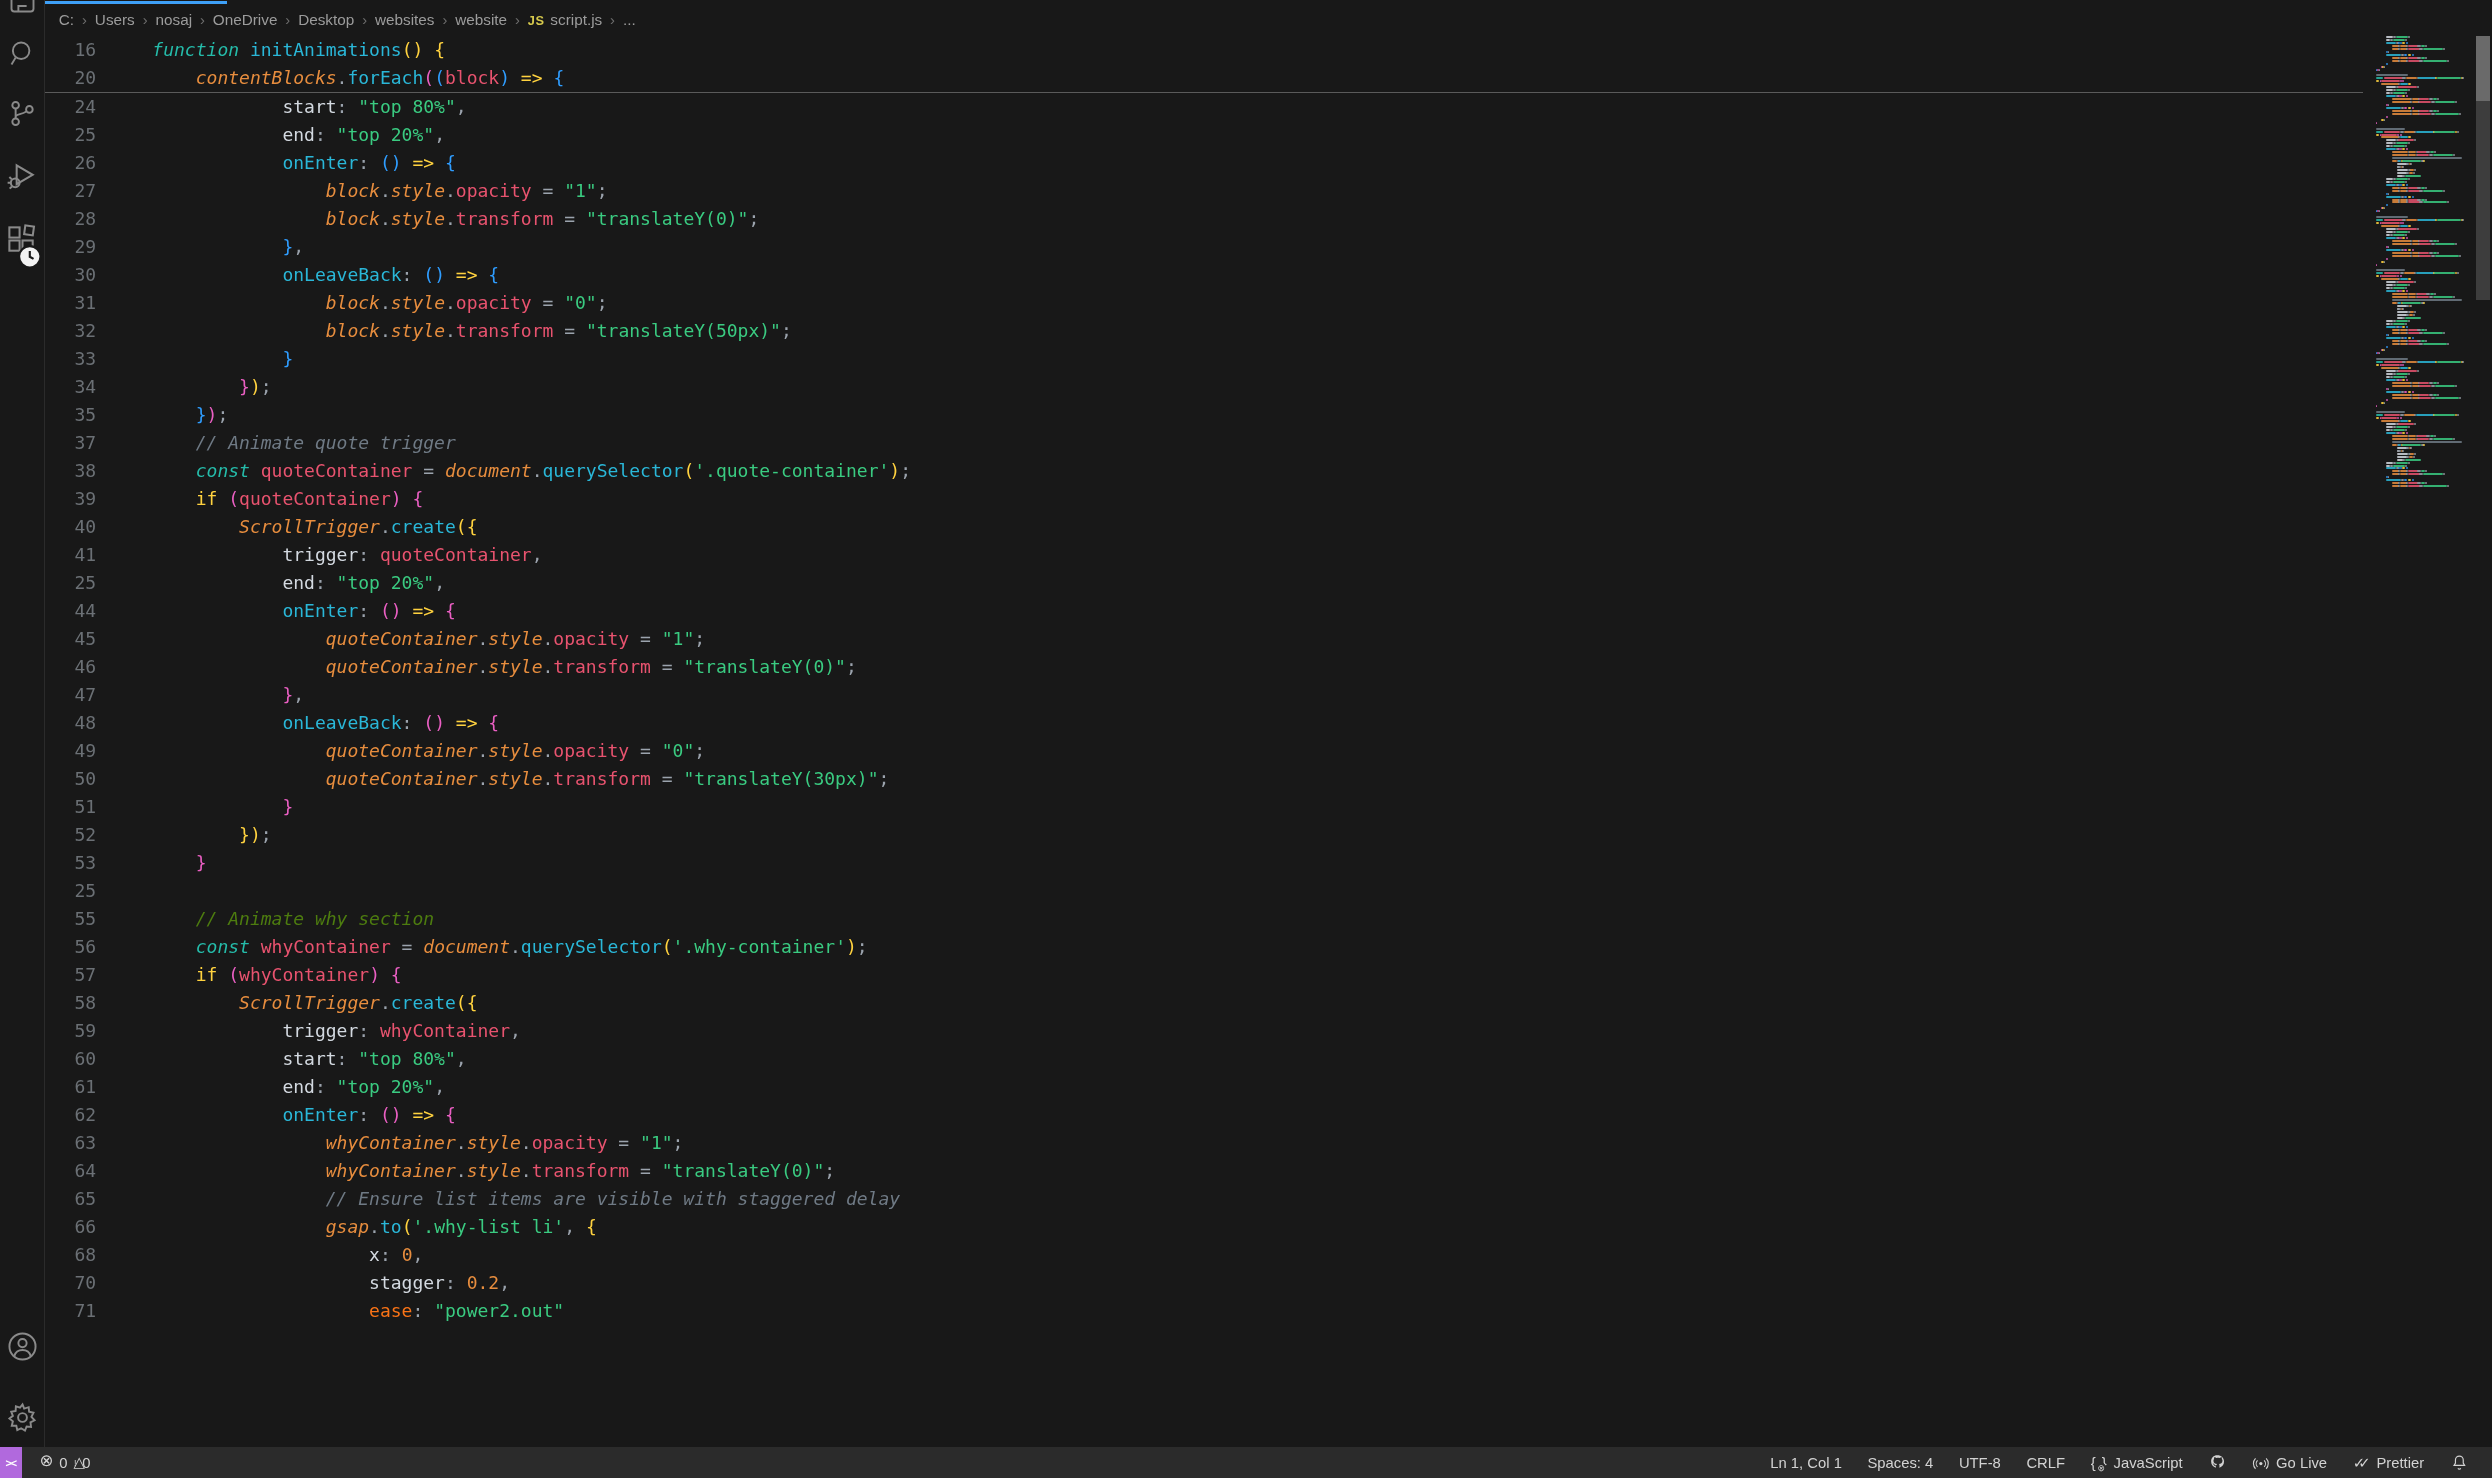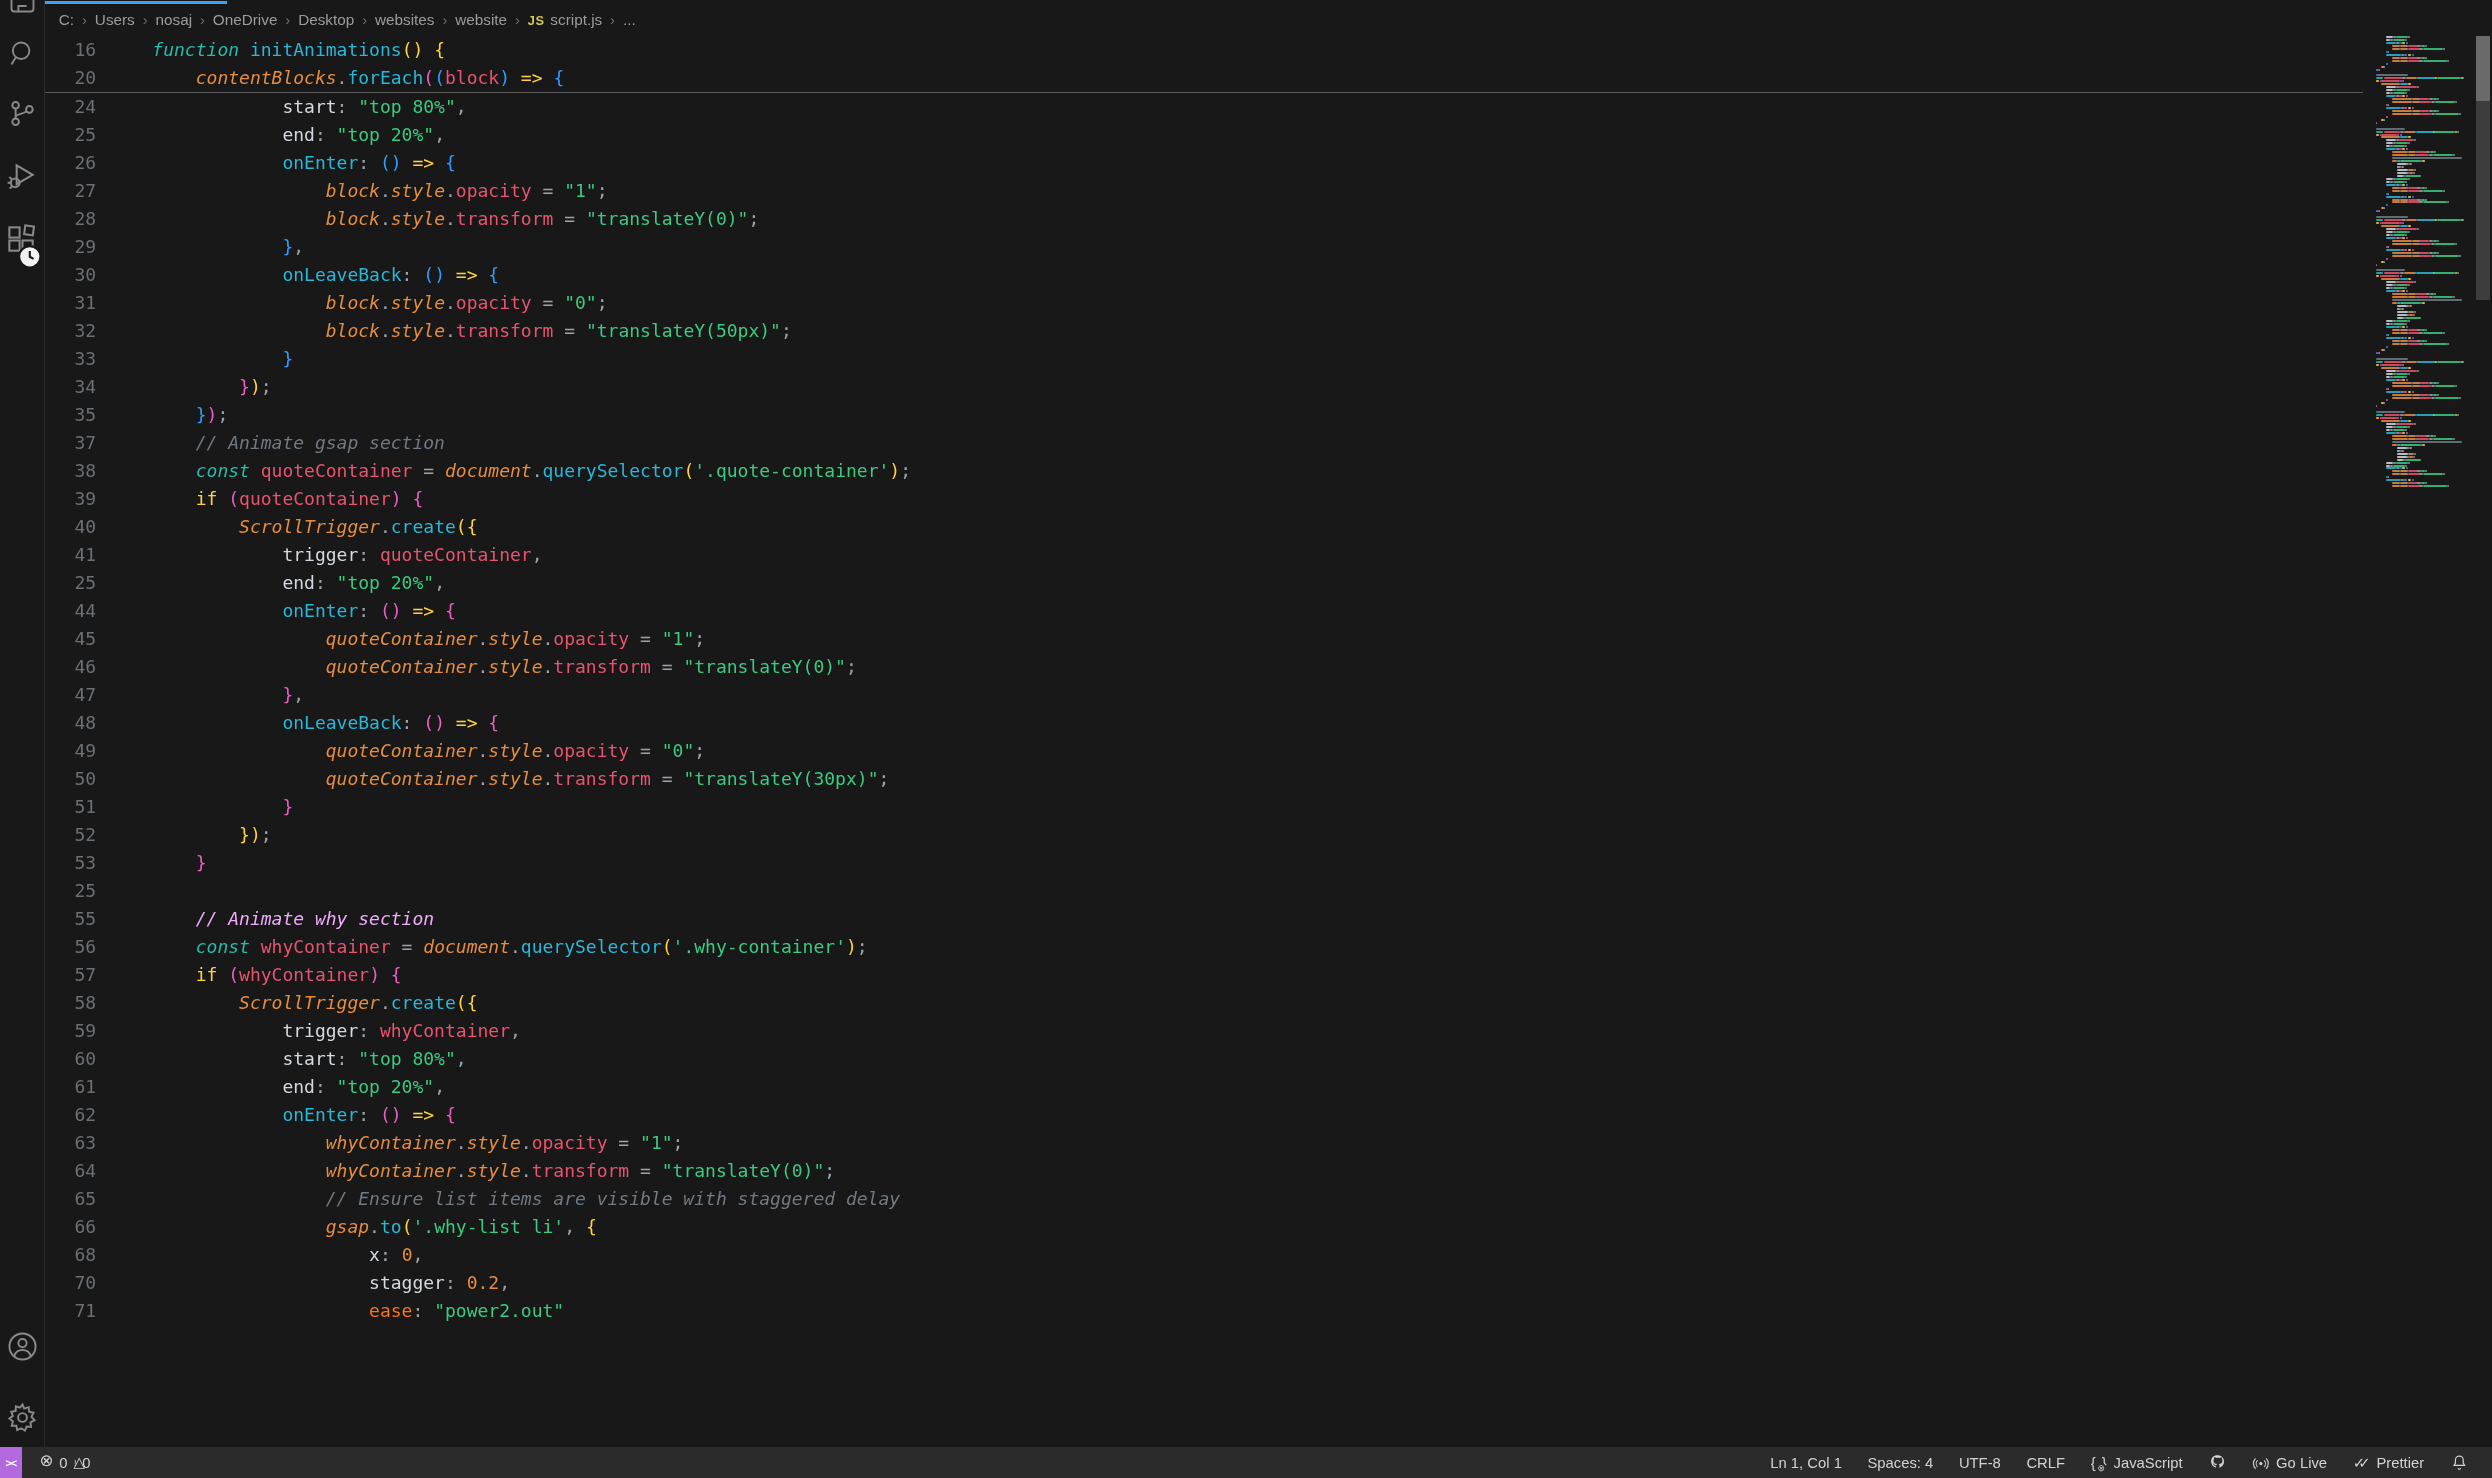--- a/index.html
+++ b/index.html
@@ -158,38 +158,38 @@
             <div class="row"><span class="ln">26</span><span class="code"><span style="color: rgb(155, 163, 173);">                </span><span style="color: rgb(42, 183, 216);">onEnter</span><span style="color: rgb(155, 163, 173);">: </span><span style="color: rgb(47, 157, 255);">(</span><span style="color: rgb(47, 157, 255);">)</span><span style="color: rgb(155, 163, 173);"> </span><span style="color: rgb(255, 210, 63);">=&gt;</span><span style="color: rgb(155, 163, 173);"> </span><span style="color: rgb(47, 157, 255);">{</span></span></div>
             <div class="row"><span class="ln">27</span><span class="code"><span style="color: rgb(155, 163, 173);">                    </span><span class="i" style="color: rgb(231, 141, 62);">block</span><span style="color: rgb(155, 163, 173);">.</span><span class="i" style="color: rgb(231, 141, 62);">style</span><span style="color: rgb(155, 163, 173);">.</span><span style="color: rgb(232, 83, 111);">opacity</span><span style="color: rgb(155, 163, 173);"> = </span><span style="color: rgb(58, 203, 129);">"1"</span><span style="color: rgb(155, 163, 173);">;</span></span></div>
             <div class="row"><span class="ln">28</span><span class="code"><span style="color: rgb(155, 163, 173);">                    </span><span class="i" style="color: rgb(231, 141, 62);">block</span><span style="color: rgb(155, 163, 173);">.</span><span class="i" style="color: rgb(231, 141, 62);">style</span><span style="color: rgb(155, 163, 173);">.</span><span style="color: rgb(232, 83, 111);">transform</span><span style="color: rgb(155, 163, 173);"> = </span><span style="color: rgb(58, 203, 129);">"translateY(0)"</span><span style="color: rgb(155, 163, 173);">;</span></span></div>
             <div class="row"><span class="ln">29</span><span class="code"><span style="color: rgb(155, 163, 173);">                </span><span style="color: rgb(47, 157, 255);">}</span><span style="color: rgb(155, 163, 173);">,</span></span></div>
             <div class="row"><span class="ln">30</span><span class="code"><span style="color: rgb(155, 163, 173);">                </span><span style="color: rgb(42, 183, 216);">onLeaveBack</span><span style="color: rgb(155, 163, 173);">: </span><span style="color: rgb(47, 157, 255);">(</span><span style="color: rgb(47, 157, 255);">)</span><span style="color: rgb(155, 163, 173);"> </span><span style="color: rgb(255, 210, 63);">=&gt;</span><span style="color: rgb(155, 163, 173);"> </span><span style="color: rgb(47, 157, 255);">{</span></span></div>
             <div class="row"><span class="ln">31</span><span class="code"><span style="color: rgb(155, 163, 173);">                    </span><span class="i" style="color: rgb(231, 141, 62);">block</span><span style="color: rgb(155, 163, 173);">.</span><span class="i" style="color: rgb(231, 141, 62);">style</span><span style="color: rgb(155, 163, 173);">.</span><span style="color: rgb(232, 83, 111);">opacity</span><span style="color: rgb(155, 163, 173);"> = </span><span style="color: rgb(58, 203, 129);">"0"</span><span style="color: rgb(155, 163, 173);">;</span></span></div>
             <div class="row"><span class="ln">32</span><span class="code"><span style="color: rgb(155, 163, 173);">                    </span><span class="i" style="color: rgb(231, 141, 62);">block</span><span style="color: rgb(155, 163, 173);">.</span><span class="i" style="color: rgb(231, 141, 62);">style</span><span style="color: rgb(155, 163, 173);">.</span><span style="color: rgb(232, 83, 111);">transform</span><span style="color: rgb(155, 163, 173);"> = </span><span style="color: rgb(58, 203, 129);">"translateY(50px)"</span><span style="color: rgb(155, 163, 173);">;</span></span></div>
             <div class="row"><span class="ln">33</span><span class="code"><span style="color: rgb(155, 163, 173);">                </span><span style="color: rgb(47, 157, 255);">}</span></span></div>
             <div class="row"><span class="ln">34</span><span class="code"><span style="color: rgb(155, 163, 173);">            </span><span style="color: rgb(234, 95, 195);">}</span><span style="color: rgb(255, 210, 63);">)</span><span style="color: rgb(155, 163, 173);">;</span></span></div>
             <div class="row"><span class="ln">35</span><span class="code"><span style="color: rgb(155, 163, 173);">        </span><span style="color: rgb(47, 157, 255);">}</span><span style="color: rgb(234, 95, 195);">)</span><span style="color: rgb(155, 163, 173);">;</span></span></div>
-            <div class="row"><span class="ln">37</span><span class="code"><span style="color: rgb(155, 163, 173);">        </span><span class="i" style="color: rgb(111, 122, 133);">// Animate gsap section</span></span></div>
+            <div class="row"><span class="ln">37</span><span class="code"><span style="color: rgb(155, 163, 173);">        </span><span class="i" style="color: rgb(111, 122, 133);">// Animate quote trigger</span></span></div>
             <div class="row"><span class="ln">38</span><span class="code"><span style="color: rgb(155, 163, 173);">        </span><span class="i" style="color: rgb(37, 188, 170);">const</span><span style="color: rgb(155, 163, 173);"> </span><span style="color: rgb(232, 83, 111);">quoteContainer</span><span style="color: rgb(155, 163, 173);"> = </span><span class="i" style="color: rgb(231, 141, 62);">document</span><span style="color: rgb(155, 163, 173);">.</span><span style="color: rgb(42, 183, 216);">querySelector</span><span style="color: rgb(255, 210, 63);">(</span><span style="color: rgb(58, 203, 129);">'.quote-container'</span><span style="color: rgb(255, 210, 63);">)</span><span style="color: rgb(155, 163, 173);">;</span></span></div>
             <div class="row"><span class="ln">39</span><span class="code"><span style="color: rgb(155, 163, 173);">        </span><span style="color: rgb(255, 210, 63);">if</span><span style="color: rgb(155, 163, 173);"> </span><span style="color: rgb(234, 95, 195);">(</span><span style="color: rgb(232, 83, 111);">quoteContainer</span><span style="color: rgb(234, 95, 195);">)</span><span style="color: rgb(155, 163, 173);"> </span><span style="color: rgb(234, 95, 195);">{</span></span></div>
             <div class="row"><span class="ln">40</span><span class="code"><span style="color: rgb(155, 163, 173);">            </span><span class="i" style="color: rgb(231, 141, 62);">ScrollTrigger</span><span style="color: rgb(155, 163, 173);">.</span><span style="color: rgb(42, 183, 216);">create</span><span style="color: rgb(255, 210, 63);">(</span><span style="color: rgb(255, 210, 63);">{</span></span></div>
             <div class="row"><span class="ln">41</span><span class="code"><span style="color: rgb(155, 163, 173);">                </span><span style="color: rgb(211, 217, 224);">trigger</span><span style="color: rgb(155, 163, 173);">: </span><span style="color: rgb(232, 83, 111);">quoteContainer</span><span style="color: rgb(155, 163, 173);">,</span></span></div>
             <div class="row"><span class="ln">25</span><span class="code"><span style="color: rgb(155, 163, 173);">                </span><span style="color: rgb(211, 217, 224);">end</span><span style="color: rgb(155, 163, 173);">: </span><span style="color: rgb(58, 203, 129);">"top 20%"</span><span style="color: rgb(155, 163, 173);">,</span></span></div>
             <div class="row"><span class="ln">44</span><span class="code"><span style="color: rgb(155, 163, 173);">                </span><span style="color: rgb(42, 183, 216);">onEnter</span><span style="color: rgb(155, 163, 173);">: </span><span style="color: rgb(234, 95, 195);">(</span><span style="color: rgb(234, 95, 195);">)</span><span style="color: rgb(155, 163, 173);"> </span><span style="color: rgb(255, 210, 63);">=&gt;</span><span style="color: rgb(155, 163, 173);"> </span><span style="color: rgb(234, 95, 195);">{</span></span></div>
             <div class="row"><span class="ln">45</span><span class="code"><span style="color: rgb(155, 163, 173);">                    </span><span class="i" style="color: rgb(231, 141, 62);">quoteContainer</span><span style="color: rgb(155, 163, 173);">.</span><span class="i" style="color: rgb(231, 141, 62);">style</span><span style="color: rgb(155, 163, 173);">.</span><span style="color: rgb(232, 83, 111);">opacity</span><span style="color: rgb(155, 163, 173);"> = </span><span style="color: rgb(58, 203, 129);">"1"</span><span style="color: rgb(155, 163, 173);">;</span></span></div>
             <div class="row"><span class="ln">46</span><span class="code"><span style="color: rgb(155, 163, 173);">                    </span><span class="i" style="color: rgb(231, 141, 62);">quoteContainer</span><span style="color: rgb(155, 163, 173);">.</span><span class="i" style="color: rgb(231, 141, 62);">style</span><span style="color: rgb(155, 163, 173);">.</span><span style="color: rgb(232, 83, 111);">transform</span><span style="color: rgb(155, 163, 173);"> = </span><span style="color: rgb(58, 203, 129);">"translateY(0)"</span><span style="color: rgb(155, 163, 173);">;</span></span></div>
             <div class="row"><span class="ln">47</span><span class="code"><span style="color: rgb(155, 163, 173);">                </span><span style="color: rgb(234, 95, 195);">}</span><span style="color: rgb(155, 163, 173);">,</span></span></div>
             <div class="row"><span class="ln">48</span><span class="code"><span style="color: rgb(155, 163, 173);">                </span><span style="color: rgb(42, 183, 216);">onLeaveBack</span><span style="color: rgb(155, 163, 173);">: </span><span style="color: rgb(234, 95, 195);">(</span><span style="color: rgb(234, 95, 195);">)</span><span style="color: rgb(155, 163, 173);"> </span><span style="color: rgb(255, 210, 63);">=&gt;</span><span style="color: rgb(155, 163, 173);"> </span><span style="color: rgb(234, 95, 195);">{</span></span></div>
             <div class="row"><span class="ln">49</span><span class="code"><span style="color: rgb(155, 163, 173);">                    </span><span class="i" style="color: rgb(231, 141, 62);">quoteContainer</span><span style="color: rgb(155, 163, 173);">.</span><span class="i" style="color: rgb(231, 141, 62);">style</span><span style="color: rgb(155, 163, 173);">.</span><span style="color: rgb(232, 83, 111);">opacity</span><span style="color: rgb(155, 163, 173);"> = </span><span style="color: rgb(58, 203, 129);">"0"</span><span style="color: rgb(155, 163, 173);">;</span></span></div>
             <div class="row"><span class="ln">50</span><span class="code"><span style="color: rgb(155, 163, 173);">                    </span><span class="i" style="color: rgb(231, 141, 62);">quoteContainer</span><span style="color: rgb(155, 163, 173);">.</span><span class="i" style="color: rgb(231, 141, 62);">style</span><span style="color: rgb(155, 163, 173);">.</span><span style="color: rgb(232, 83, 111);">transform</span><span style="color: rgb(155, 163, 173);"> = </span><span style="color: rgb(58, 203, 129);">"translateY(30px)"</span><span style="color: rgb(155, 163, 173);">;</span></span></div>
             <div class="row"><span class="ln">51</span><span class="code"><span style="color: rgb(155, 163, 173);">                </span><span style="color: rgb(234, 95, 195);">}</span></span></div>
             <div class="row"><span class="ln">52</span><span class="code"><span style="color: rgb(155, 163, 173);">            </span><span style="color: rgb(255, 210, 63);">}</span><span style="color: rgb(255, 210, 63);">)</span><span style="color: rgb(155, 163, 173);">;</span></span></div>
             <div class="row"><span class="ln">53</span><span class="code"><span style="color: rgb(155, 163, 173);">        </span><span style="color: rgb(234, 95, 195);">}</span></span></div>
             <div class="row"><span class="ln">25</span><span class="code"></span></div>
-            <div class="row"><span class="ln">55</span><span class="code"><span style="color: rgb(155, 163, 173);">        </span><span class="i" style="color: #f0abfc; font-style: italic;">// Animate why section</span></span></div>
+            <div class="row"><span class="ln">55</span><span class="code"><span style="color: rgb(155, 163, 173);">        </span><span class="i" style="color: #4d7c0f; font-style: italic;">// Animate why section</span></span></div>
             <div class="row"><span class="ln">56</span><span class="code"><span style="color: rgb(155, 163, 173);">        </span><span class="i" style="color: rgb(37, 188, 170);">const</span><span style="color: rgb(155, 163, 173);"> </span><span style="color: rgb(232, 83, 111);">whyContainer</span><span style="color: rgb(155, 163, 173);"> = </span><span class="i" style="color: rgb(231, 141, 62);">document</span><span style="color: rgb(155, 163, 173);">.</span><span style="color: rgb(42, 183, 216);">querySelector</span><span style="color: rgb(255, 210, 63);">(</span><span style="color: rgb(58, 203, 129);">'.why-container'</span><span style="color: rgb(255, 210, 63);">)</span><span style="color: rgb(155, 163, 173);">;</span></span></div>
             <div class="row"><span class="ln">57</span><span class="code"><span style="color: rgb(155, 163, 173);">        </span><span style="color: rgb(255, 210, 63);">if</span><span style="color: rgb(155, 163, 173);"> </span><span style="color: rgb(234, 95, 195);">(</span><span style="color: rgb(232, 83, 111);">whyContainer</span><span style="color: rgb(234, 95, 195);">)</span><span style="color: rgb(155, 163, 173);"> </span><span style="color: rgb(234, 95, 195);">{</span></span></div>
             <div class="row"><span class="ln">58</span><span class="code"><span style="color: rgb(155, 163, 173);">            </span><span class="i" style="color: rgb(231, 141, 62);">ScrollTrigger</span><span style="color: rgb(155, 163, 173);">.</span><span style="color: rgb(42, 183, 216);">create</span><span style="color: rgb(255, 210, 63);">(</span><span style="color: rgb(255, 210, 63);">{</span></span></div>
             <div class="row"><span class="ln">59</span><span class="code"><span style="color: rgb(155, 163, 173);">                </span><span style="color: rgb(211, 217, 224);">trigger</span><span style="color: rgb(155, 163, 173);">: </span><span style="color: rgb(232, 83, 111);">whyContainer</span><span style="color: rgb(155, 163, 173);">,</span></span></div>
             <div class="row"><span class="ln">60</span><span class="code"><span style="color: rgb(155, 163, 173);">                </span><span style="color: rgb(211, 217, 224);">start</span><span style="color: rgb(155, 163, 173);">: </span><span style="color: rgb(58, 203, 129);">"top 80%"</span><span style="color: rgb(155, 163, 173);">,</span></span></div>
             <div class="row"><span class="ln">61</span><span class="code"><span style="color: rgb(155, 163, 173);">                </span><span style="color: rgb(211, 217, 224);">end</span><span style="color: rgb(155, 163, 173);">: </span><span style="color: rgb(58, 203, 129);">"top 20%"</span><span style="color: rgb(155, 163, 173);">,</span></span></div>
             <div class="row"><span class="ln">62</span><span class="code"><span style="color: rgb(155, 163, 173);">                </span><span style="color: rgb(42, 183, 216);">onEnter</span><span style="color: rgb(155, 163, 173);">: </span><span style="color: rgb(234, 95, 195);">(</span><span style="color: rgb(234, 95, 195);">)</span><span style="color: rgb(155, 163, 173);"> </span><span style="color: rgb(255, 210, 63);">=&gt;</span><span style="color: rgb(155, 163, 173);"> </span><span style="color: rgb(234, 95, 195);">{</span></span></div>
             <div class="row"><span class="ln">63</span><span class="code"><span style="color: rgb(155, 163, 173);">                    </span><span class="i" style="color: rgb(231, 141, 62);">whyContainer</span><span style="color: rgb(155, 163, 173);">.</span><span class="i" style="color: rgb(231, 141, 62);">style</span><span style="color: rgb(155, 163, 173);">.</span><span style="color: rgb(232, 83, 111);">opacity</span><span style="color: rgb(155, 163, 173);"> = </span><span style="color: rgb(58, 203, 129);">"1"</span><span style="color: rgb(155, 163, 173);">;</span></span></div>
             <div class="row"><span class="ln">64</span><span class="code"><span style="color: rgb(155, 163, 173);">                    </span><span class="i" style="color: rgb(231, 141, 62);">whyContainer</span><span style="color: rgb(155, 163, 173);">.</span><span class="i" style="color: rgb(231, 141, 62);">style</span><span style="color: rgb(155, 163, 173);">.</span><span style="color: rgb(232, 83, 111);">transform</span><span style="color: rgb(155, 163, 173);"> = </span><span style="color: rgb(58, 203, 129);">"translateY(0)"</span><span style="color: rgb(155, 163, 173);">;</span></span></div>
             <div class="row"><span class="ln">65</span><span class="code"><span style="color: rgb(155, 163, 173);">                    </span><span class="i" style="color: rgb(111, 122, 133);">// Ensure list items are visible with staggered delay</span></span></div>

